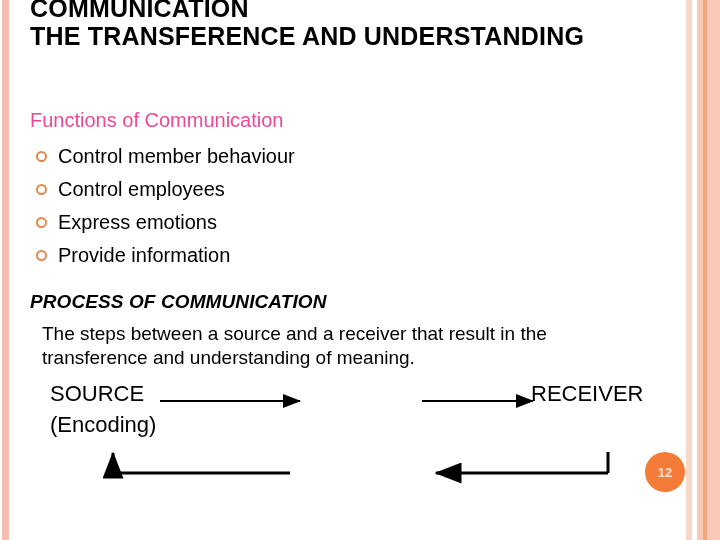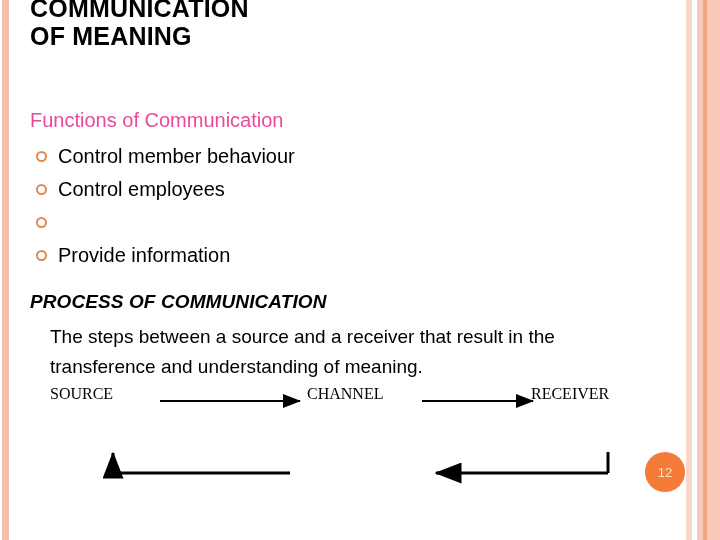--- a/index.html
+++ b/index.html
@@ -93,42 +93,41 @@
     top: 290px;
     font-size: 19px;
     font-weight: bold;
     line-height: 23px;
     letter-spacing: 0.1px;
     white-space: nowrap;
     font-style: italic;
   }
   .process-desc {
     position: absolute;
-    left: 50px;
+    left: 42px;
     top: 322px;
     width: 610px;
     font-size: 19px;
-    line-height: 30px;
+    line-height: 24px;
   }
 
   
   .flow {
     position: absolute;
     left: 0;
     top: 0;
     width: 720px;
     height: 540px;
     pointer-events: none;
   }
   .flow-label {
     position: absolute;
-    font-size: 16px;
+    font-size: 22px;
     line-height: 22px;
     white-space: nowrap;
-    font-family: Liberation Serif, serif;
   }
   .lbl-source    { left: 50px;  top: 383px; }
   .lbl-channel   { left: 307px; top: 383px; }
   .lbl-receiver  { left: 531px; top: 383px; }
   .lbl-encoding  { left: 50px;  top: 414px; }
   .lbl-decoding  { left: 538px; top: 414px; }
   .lbl-feedback  { left: 303px; top: 446px; }
 
   svg.lines {
     position: absolute;
@@ -142,55 +141,56 @@
   .page-badge {
     position: absolute;
     left: 645px;
     top: 452px;
     width: 40px;
     height: 40px;
     border-radius: 50%;
     background: #f47b38;
     color: #fbe3c8;
     font-size: 13px;
-    font-weight: normal;
+    font-weight: bold;
     display: flex;
     align-items: center;
     justify-content: center;
   }
 </style>
 </head>
 <body>
 
 <div id="slide">
 
   <div class="stripe stripe-left-a"></div>
   <div class="stripe stripe-right-a"></div>
   <div class="stripe stripe-right-b"></div>
   <div class="stripe stripe-right-c"></div>
   <div class="stripe stripe-right-d"></div>
 
   <div class="title-block">
     <div class="title-line">COMMUNICATION</div>
-    <div class="title-line">OF MEANING</div>
+    <div class="title-line">THE TRANSFERENCE AND UNDERSTANDING</div>
   </div>
 
   <div class="functions-heading">Functions of Communication</div>
 
   <div class="bullet-list">
     <div class="bullet-row">
       <span class="bullet-ring"></span>
       <span class="bullet-text">Control member behaviour</span>
     </div>
     <div class="bullet-row">
       <span class="bullet-ring"></span>
       <span class="bullet-text">Control employees</span>
     </div>
     <div class="bullet-row">
       <span class="bullet-ring"></span>
+      <span class="bullet-text">Express emotions</span>
     </div>
     <div class="bullet-row">
       <span class="bullet-ring"></span>
       <span class="bullet-text">Provide information</span>
     </div>
   </div>
 
   <div class="process-heading">PROCESS OF COMMUNICATION</div>
   <div class="process-desc">The steps between a source and a receiver that result in the transference and understanding of meaning.</div>
 
@@ -216,19 +216,19 @@
       <path d="M 113 472 L 113 453" stroke="#000000" stroke-width="3" fill="none" marker-end="url(#arrowU)"></path>
 
       <line x1="112" y1="473" x2="290" y2="473" stroke="#000000" stroke-width="3"></line>
 
       <path d="M 608 473 L 436 473" stroke="#000000" stroke-width="3" fill="none" marker-end="url(#arrowL)"></path>
 
       <line x1="608" y1="473" x2="608" y2="452" stroke="#000000" stroke-width="3"></line>
     </svg>
 
     <div class="flow-label lbl-source">SOURCE</div>
-    <div class="flow-label lbl-channel">CHANNEL</div>
     <div class="flow-label lbl-receiver">RECEIVER</div>
+    <div class="flow-label lbl-encoding">(Encoding)</div>
   </div>
 
   <div class="page-badge">12</div>
 
 </div>
 
 </body></html>

